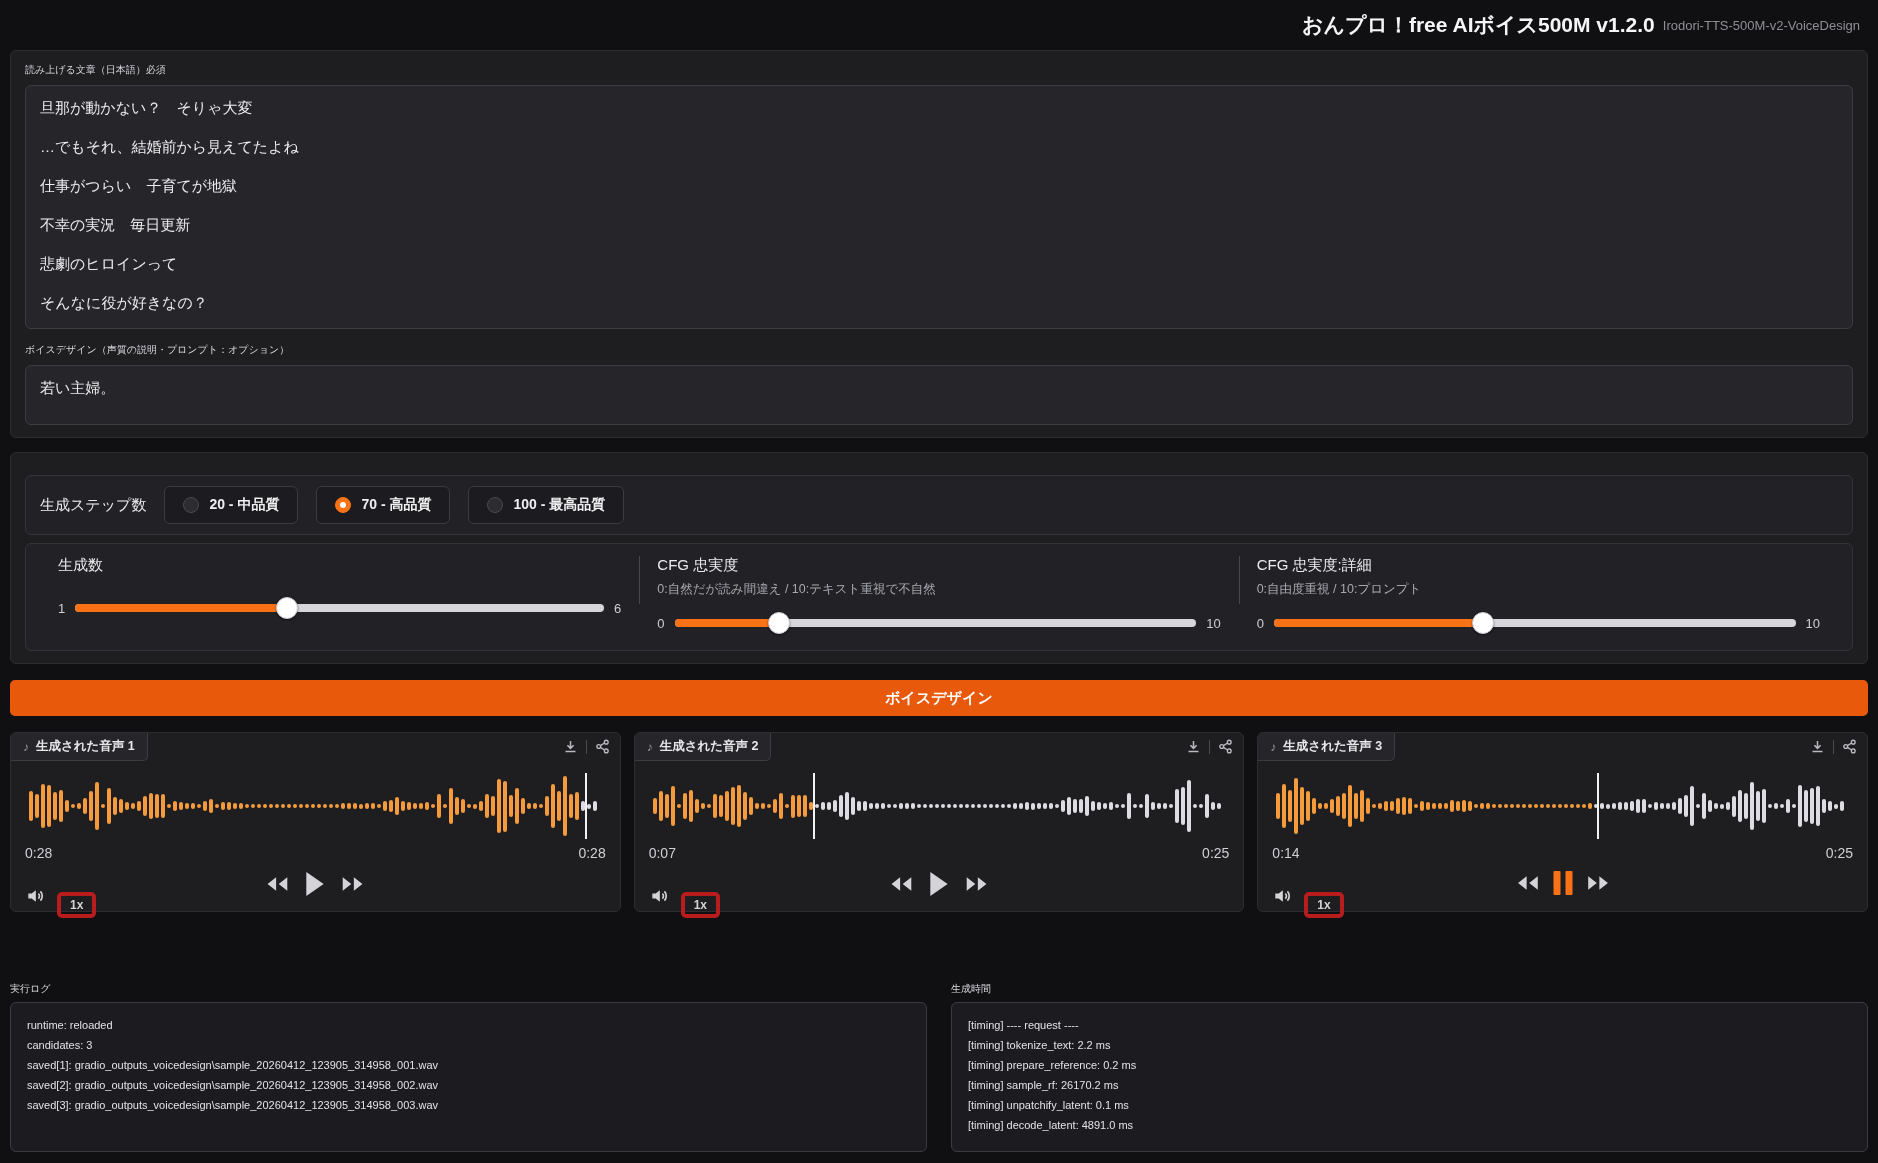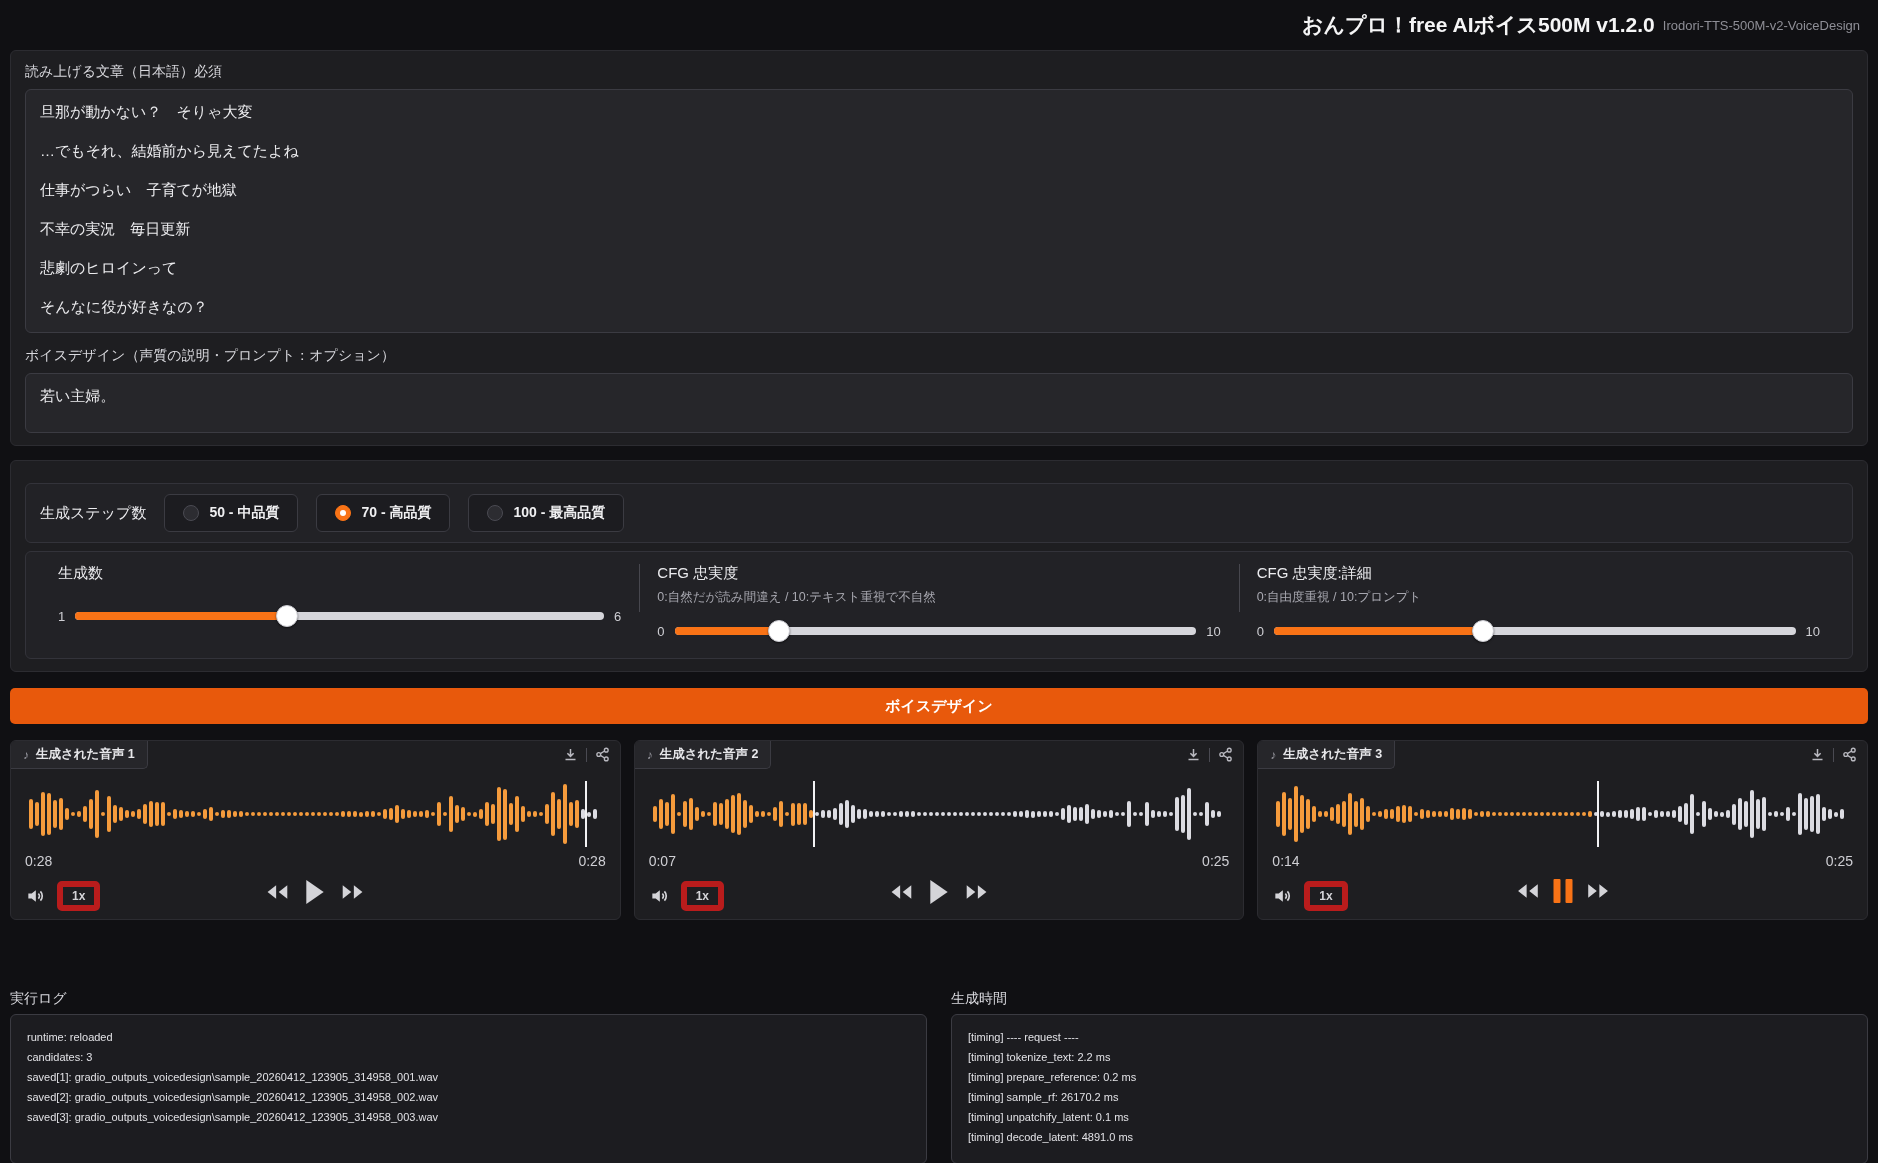--- a/index.html
+++ b/index.html
@@ -7,21 +7,21 @@
     font-family:"Liberation Sans","DejaVu Sans",sans-serif; color:#e7e7ea; }
   .page { padding:0 10px; }
 
   
   .top-header { height:50px; display:flex; align-items:center; justify-content:flex-end; gap:8px; padding:0 8px; }
   .app-title { font-size:21px; font-weight:bold; color:#f5f5f6; }
   .app-subtitle { font-size:13px; color:#8e8e96; }
 
   
   .panel { background:#1e1e21; border:1px solid #2c2c31; border-radius:6px; padding:12px 14px; }
-  .block-label { font-size:14px; color:#d9d9de; }
+  .block-label { font-size:10px; color:#d9d9de; }
   .textbox { background:#26262a; border:1px solid #3b3b42; border-radius:6px; padding:12px 14px;
     font-size:15px; line-height:19.5px; color:#ececef; white-space:pre-wrap; }
   .ta-main { height:244px; margin-top:8px; overflow:hidden; }
   .ta-voice { height:60px; margin-top:8px; }
   .lbl-voice { margin-top:14px; }
 
   
   .sampling { margin-top:14px; }
   .sampling-head { display:flex; align-items:center; justify-content:space-between; height:24px; }
   .accordion-arrow { color:#e4e4e7; font-size:12px; cursor:pointer; }
@@ -67,22 +67,22 @@
   .player-chip-label { font-size:12.5px; font-weight:bold; color:#e8e8eb; }
   .player-icons { position:absolute; top:6px; right:10px; display:flex; align-items:center; gap:8px; color:#b9b9c0; }
   .player-icons .vdiv { width:1px; height:14px; background:#4a4a52; }
   .icon-btn { cursor:pointer; display:flex; }
   .waveform { position:relative; margin-top:36px; height:74px; display:flex; align-items:center; padding:0 8px; overflow:hidden; }
   .wbar { width:4px; margin-right:2px; border-radius:2px; flex:0 0 auto; }
   .playhead { position:absolute; top:4px; bottom:4px; width:2px; background:#f2f2f4; }
   .times-row { display:flex; justify-content:space-between; font-size:14px; color:#cfcfd4; padding:0 4px; margin-top:2px; }
   .controls-row { position:relative; height:46px; margin-top:4px; }
   .left-controls { position:absolute; left:4px; top:8px; display:flex; align-items:center; gap:12px; }
-  .speed-chip { border:6px solid #b91c1c; border-radius:5px; padding:2px 9px; font-size:12px; font-weight:bold;
-    color:#d4d4d8; cursor:pointer; }
+  .speed-chip { border:4px solid #b91c1c; border-radius:5px; padding:2px 9px; font-size:12px; font-weight:bold;
+    color:#d4d4d8; cursor:pointer;margin-top:19px; }
   .center-controls { position:absolute; left:50%; top:6px; transform:translateX(-50%);
     display:flex; align-items:center; gap:14px; }
   .media-btn { cursor:pointer; display:flex; align-items:center; }
   .pause-glyph { display:flex; gap:5px; }
   .pause-glyph div { width:7px; height:24px; background:#f97316; border-radius:1px; }
 
   
   .logs-row { margin-top:70px; display:flex; gap:24px; }
   .log-col { flex:1; }
   .log-box { margin-top:6px; border:1px solid #3b3b42; border-radius:6px; background:#1c1c20;
@@ -117,21 +117,21 @@
     <div class="textbox ta-voice">若い主婦。</div>
   </div>
 
   
   <div class="panel sampling">
 
     <div class="subbox steps-row">
       <span class="steps-label">生成ステップ数</span>
       <div class="radio-chip">
         <span class="radio-dot"></span>
-        <span class="radio-text">50 - 中品質</span>
+        <span class="radio-text">20 - 中品質</span>
       </div>
       <div class="radio-chip on">
         <span class="radio-dot"></span>
         <span class="radio-text">70 - 高品質</span>
       </div>
       <div class="radio-chip">
         <span class="radio-dot"></span>
         <span class="radio-text">100 - 最高品質</span>
       </div>
     </div>

